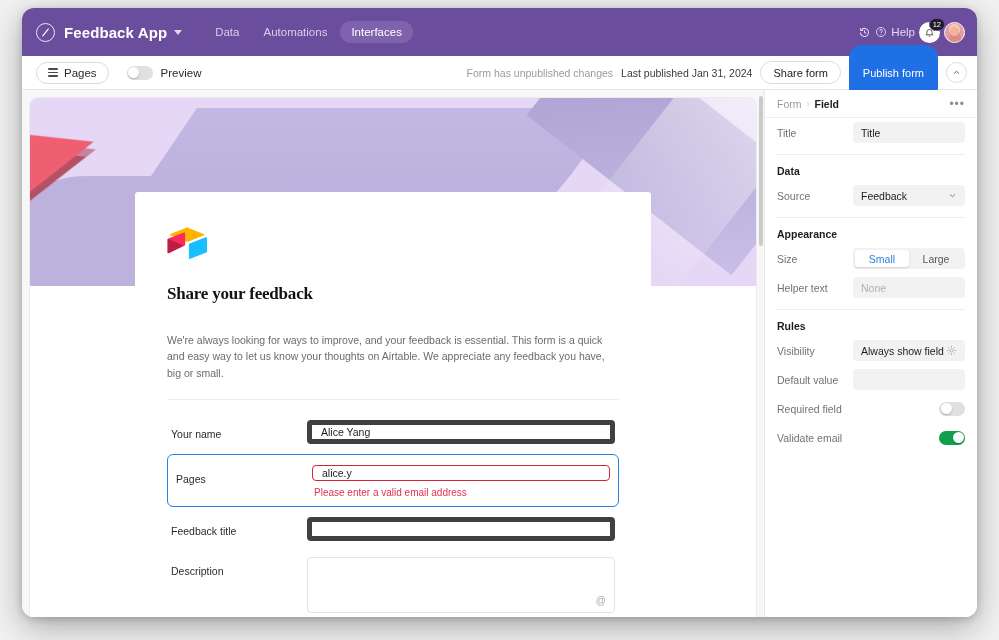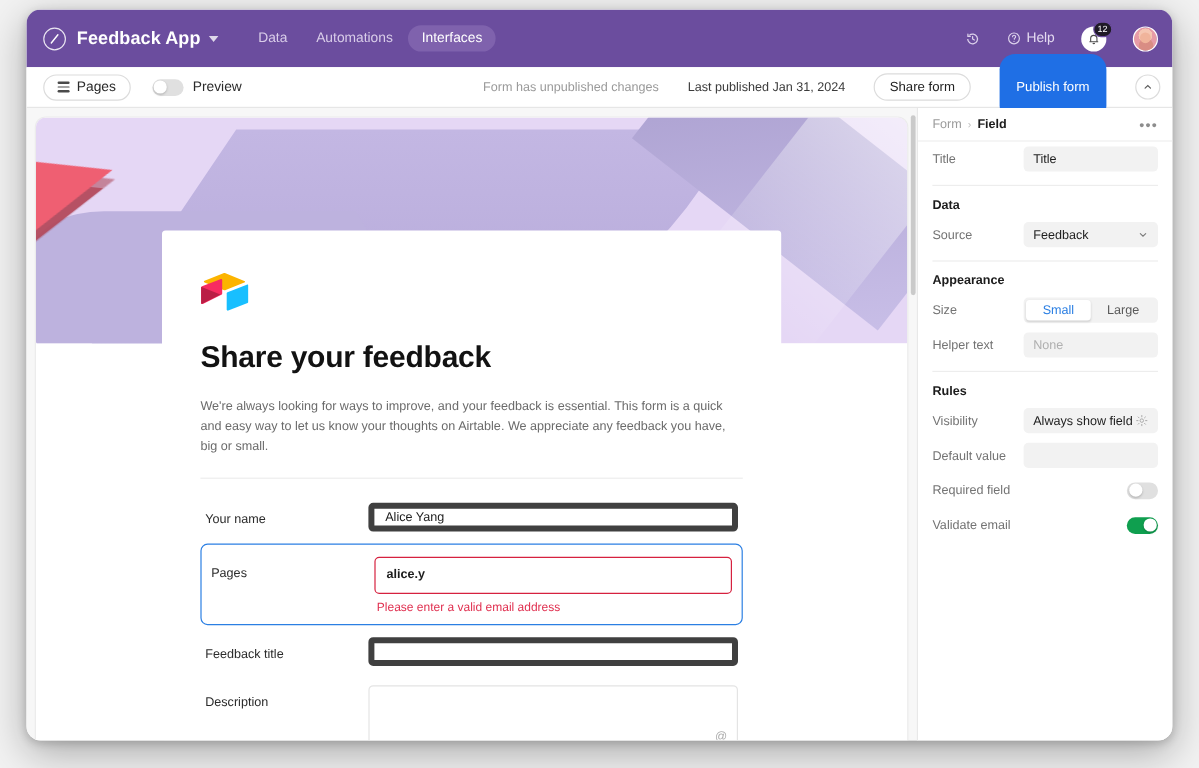--- a/index.html
+++ b/index.html
@@ -56,21 +56,21 @@
   .nav-tabs { display: flex; align-items: center; gap: 2px; }
   .nav-tab {
     font-size: 11.5px;
     color: #d9cde9;
     padding: 5px 11px;
     border-radius: 12px;
     white-space: nowrap;
   }
   .nav-tab.active { background: #7f62ad; color: #ffffff; }
   .appbar-spacer { flex: 1 1 auto; }
-  .appbar-right { display: flex; align-items: center; gap: 22px; }
+  .appbar-right { display: flex; align-items: center; gap: 4px; }
   .ic-btn {
     color: #e3d9f0;
     display: flex; align-items: center;
     font-size: 11.5px;
     gap: 4px;
     white-space: nowrap;
   }
   .bell-wrap { position: relative; }
   .bell {
     width: 21px; height: 21px; border-radius: 50%;
@@ -139,21 +139,21 @@
   .toggle .knob {
     position: absolute; top: 1.5px; left: 1.5px;
     width: 11px; height: 11px; border-radius: 50%;
     background: #fff; box-shadow: 0 1px 2px rgba(0,0,0,.22);
   }
   .toggle.on { background: #0f9f4f; }
   .toggle.on .knob { left: auto; right: 1.5px; }
   .preview-group { display: flex; align-items: center; gap: 8px; margin-left: 18px; }
   .preview-label { font-size: 11.5px; color: #2a2a2a; }
   .tb-spacer { flex: 1 1 auto; }
-  .tb-right { display: flex; align-items: center; gap: 24px; margin-left: 30px; }
+  .tb-right { display: flex; align-items: center; gap: 8px; margin-left: 30px; }
   .muted-txt { font-size: 10.5px; color: #9a9a9a; white-space: nowrap; }
   .dark-txt  { font-size: 10.5px; color: #3b3b3b; white-space: nowrap; }
   .btn-outline {
     border: 1px solid #dcdcdc; border-radius: 13px;
     padding: 4.5px 12px; font-size: 11px; color: #222; background: #fff;
     white-space: nowrap;
   }
   .btn-primary {
     border-radius: 13px;
     padding: 22px 14px; font-size: 11px; color: #fff;
@@ -247,22 +247,22 @@
   .form-card {
     position: absolute;
     left: 105px; right: 105px; top: 94px; bottom: 0;
     background: #ffffff;
     border-radius: 3px;
     padding: 34px 32px 0 32px;
     overflow: hidden;
   }
   .at-logo { width: 40px; height: 34px; display:block; margin-bottom: 24px; }
   .form-h1 {
-    font-size: 25px; font-weight: bold; color: #121212;
-    letter-spacing: -.2px; margin-bottom: 18px;
+    font-size: 17px; font-weight: bold; color: #121212;
+    letter-spacing: -.2px; margin-bottom: 28px; font-family: Liberation Serif, serif;
   }
   .form-desc {
     font-size: 10.5px; color: #6b6b6b; line-height: 1.55;
     max-width: 452px;
     padding-bottom: 18px;
     border-bottom: 1px solid #ededed;
     margin-bottom: 12px;
   }
 
   .frow {
@@ -300,22 +300,21 @@
 
   
   .frow.selected {
     border: 1.6px solid #2b7fe3;
     border-radius: 6px;
     padding: 10px 8px 8px 8px;
     margin: 2px 0;
   }
   .frow.selected .finput {
     border: 1.6px solid #d6213f;
-    height: 31px;
-    font-weight: bold;
+    height: 16px;
   }
   .err-msg {
     font-size: 10px; color: #e03050;
     margin-top: 6px; padding-left: 2px;
   }
 
   
   .panel {
     width: 213px; flex: 0 0 213px;
     background: #ffffff;

